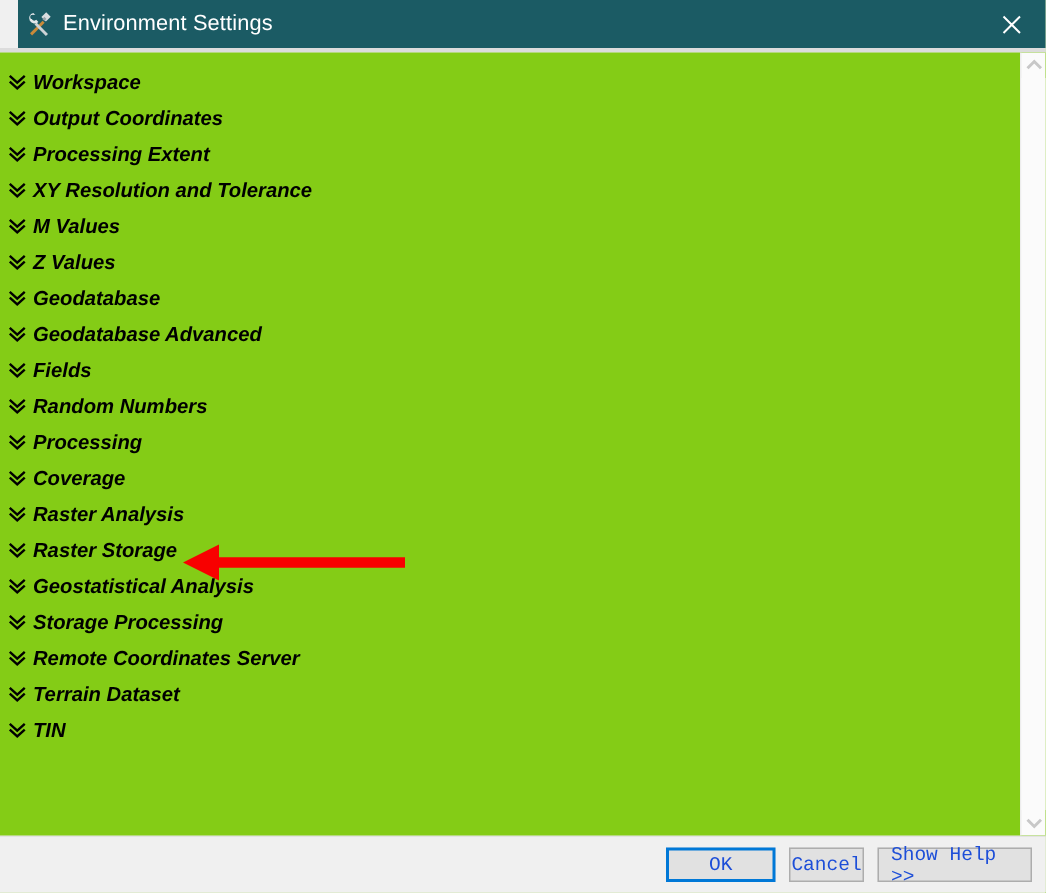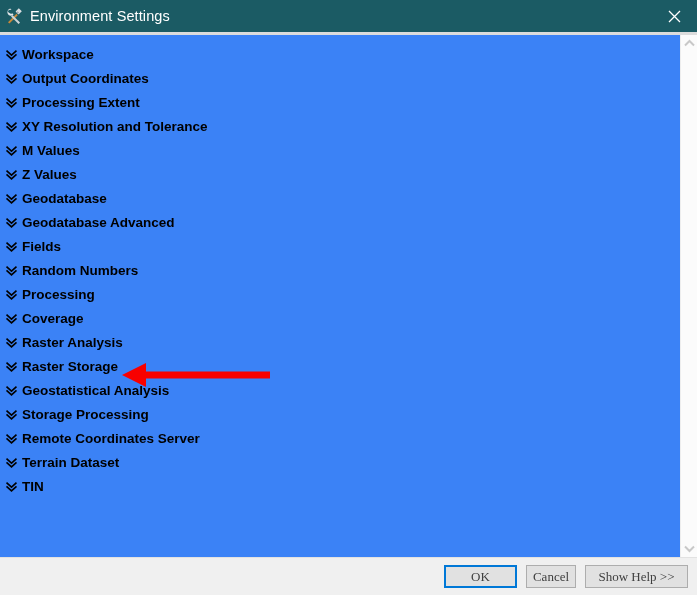--- a/index.html
+++ b/index.html
@@ -27,20 +27,21 @@
 
   
   #titlebar {
     position: relative;
     height: 32px;
     background: #1b5b64;
     display: flex;
     align-items: center;
     flex: none;
     user-select: none;
+    margin-left: 12px;
   }
   #title-icon {
     width: 18px;
     height: 18px;
     margin-left: 5px;
     margin-right: 7px;
     flex: none;
     display: block;
   }
   #title-text {
@@ -67,23 +68,24 @@
   #title-underline {
     height: 3px;
     background: #dcdcdc;
     flex: none;
   }
 
   
   #content-area {
     position: relative;
     flex: 1 1 auto;
-    background: #3b82f6;
+    background: #84cc16;
     display: flex;
     overflow: hidden;
+    font-style: italic;
   }
 
   #category-list {
     position: relative;
     flex: 1 1 auto;
     padding-top: 7px;
     overflow: hidden;
   }
 
   .cat-item {
@@ -162,22 +164,22 @@
     justify-content: flex-end;
     padding-right: 9px;
     box-sizing: border-box;
     gap: 9px;
   }
   .dlg-button {
     height: 23px;
     background: #e1e1e1;
     border: 1px solid #adadad;
     font-size: 13px;
-    color: #404040;
-    font-family: Liberation Serif, serif;
+    color: #1d4ed8;
+    font-family: Liberation Mono, monospace;
     display: flex;
     align-items: center;
     justify-content: center;
     cursor: default;
     box-sizing: border-box;
     padding: 0 8px;
   }
   #ok-button {
     width: 73px;
     border: 2px solid #0078d7;

